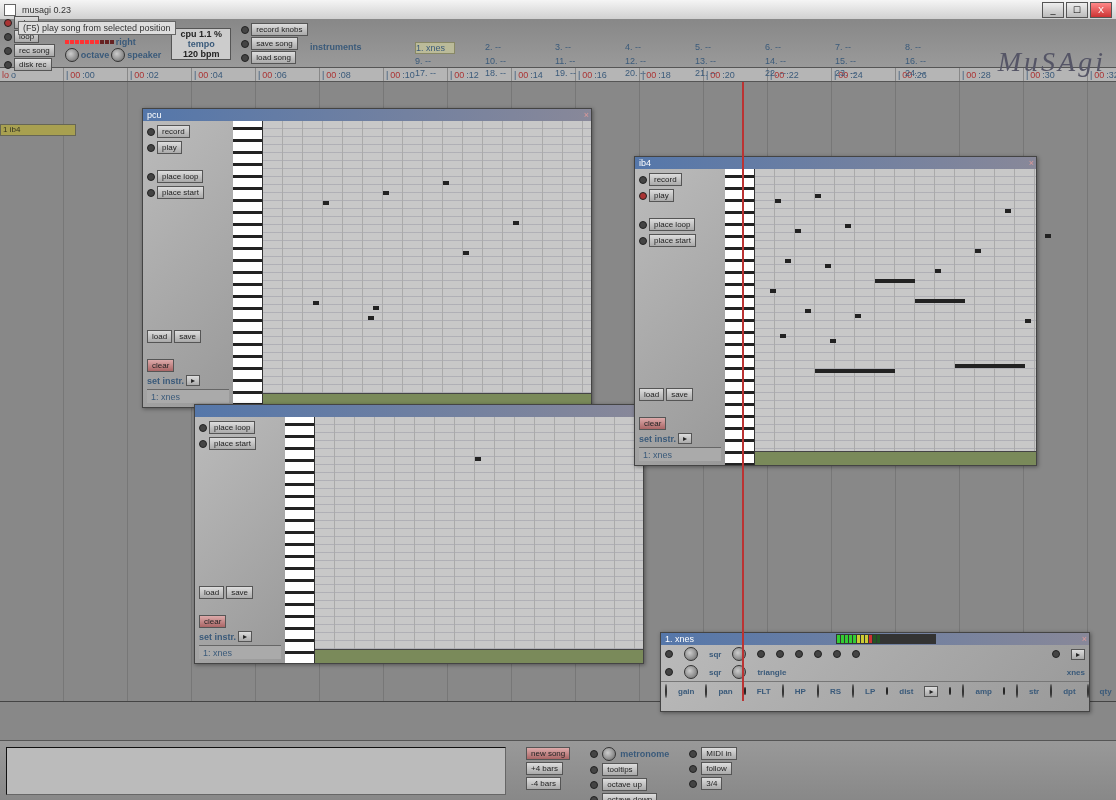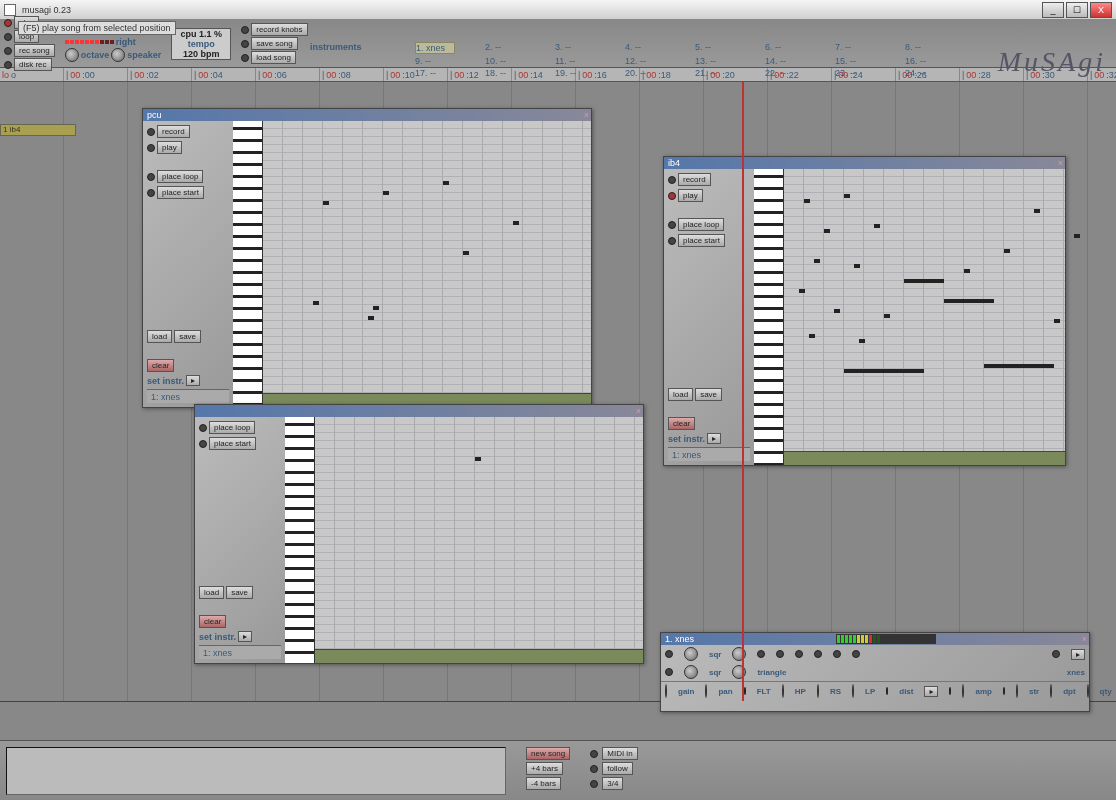--- a/index.html
+++ b/index.html
@@ -388,21 +388,21 @@
       <div class="piano"></div>
       <div style="flex:1;display:flex;flex-direction:column">
         <div class="note-grid">
           <div class="note" style="left:160px;top:40px;width:6px"></div>
         </div>
         <div class="vel-strip"></div>
       </div>
     </div>
   </div>
 
-  <div class="editor" style="left:639px; top:74px; width:403px; height:310px">
+  <div class="editor" style="left:610px; top:74px; width:403px; height:310px">
     <div class="editor-title">
         <span>ib4</span>
         <span class="ecl">×</span>
       </div>
     <div class="editor-body">
       <div class="editor-side">
         <div class="side-row">
             <div class="led"></div>
             <div class="btn">record</div>
           </div>
@@ -545,20 +545,39 @@
     <div class="side-row">
         <div class="btn">+4 bars</div>
       </div>
     <div class="side-row">
         <div class="btn">-4 bars</div>
       </div>
   </div>
   <div class="bp-col">
     <div class="side-row">
         <div class="led"></div>
+        <div class="knob"></div>
+        <span class="label">metronome</span>
+      </div>
+    <div class="side-row">
+        <div class="led"></div>
+        <div class="btn">tooltips</div>
+      </div>
+    <div class="side-row">
+        <div class="led"></div>
+        <div class="btn">octave up</div>
+      </div>
+    <div class="side-row">
+        <div class="led"></div>
+        <div class="btn">octave down</div>
+      </div>
+  </div>
+  <div class="bp-col">
+    <div class="side-row">
+        <div class="led"></div>
         <div class="btn">MIDI in</div>
       </div>
     <div class="side-row">
         <div class="led"></div>
         <div class="btn">follow</div>
       </div>
     <div class="side-row">
         <div class="led"></div>
         <div class="btn">3/4</div>
       </div>

